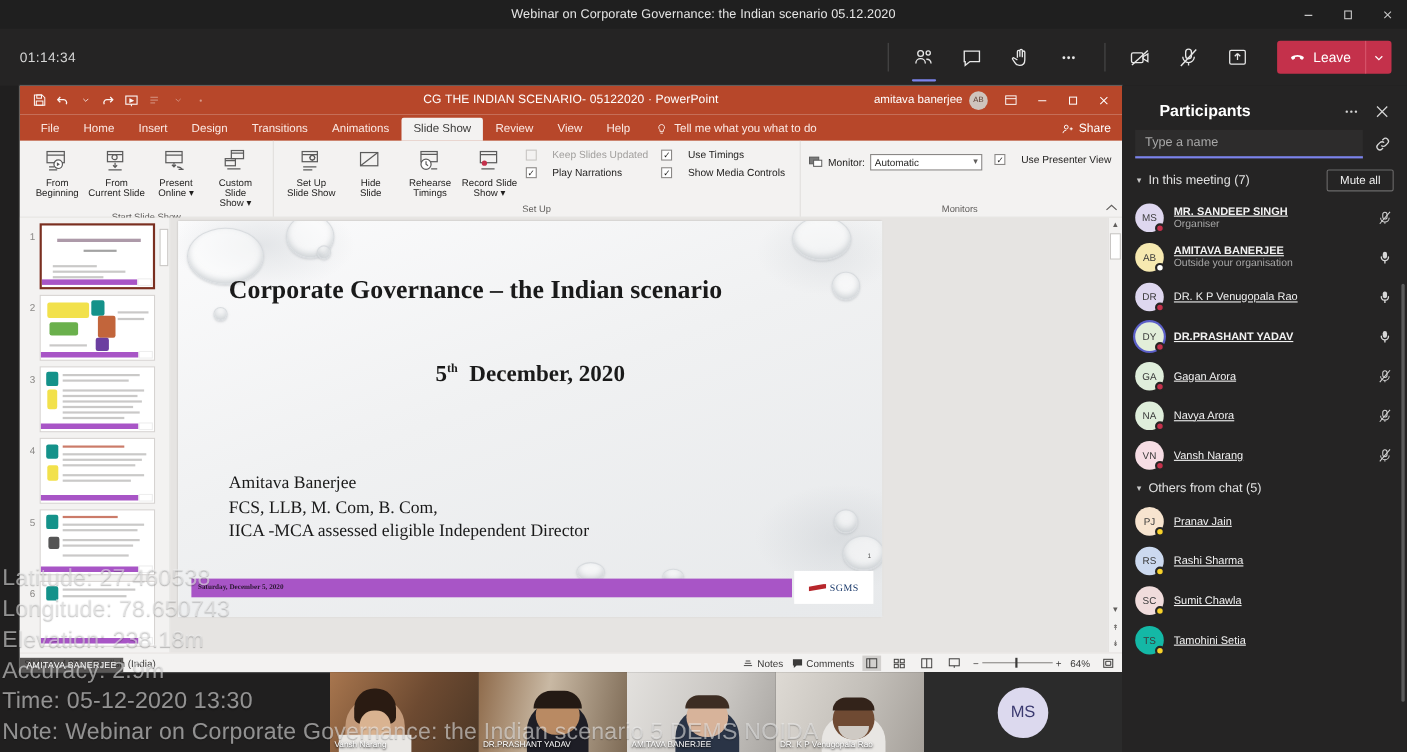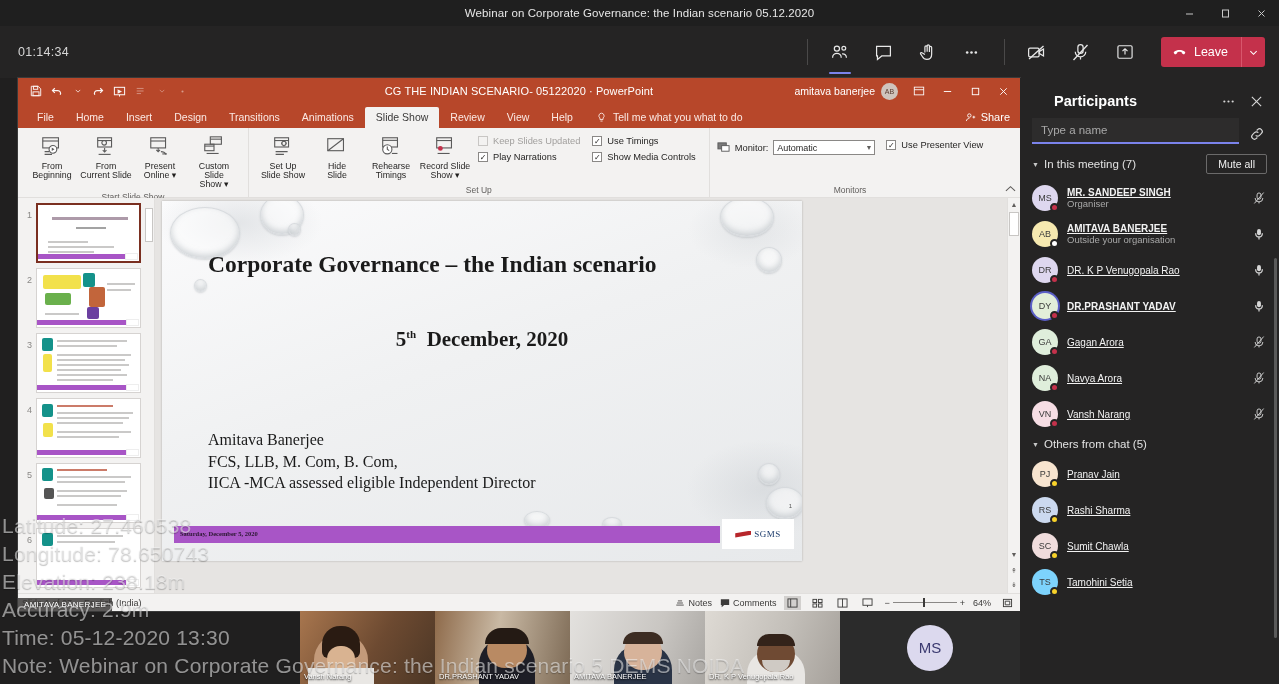--- a/index.html
+++ b/index.html
@@ -68,21 +68,21 @@
   .rgroup{ display:flex; flex-direction:column; align-items:center;
         padding:2px 3px 0; position:relative; }
   .rgroup + .rgroup{ border-left:1px solid #e1dfdd; }
   .rg-items{ display:flex; align-items:flex-start; flex:1; padding:2px 4px 0; }
   .rg-label{ font-size:8.5px; color:#605e5c; text-align:center; padding-bottom:2px; }
   .bigbtn{ width:54px; display:flex; flex-direction:column; align-items:center; gap:2px;
         cursor:pointer; padding:2px 1px; }
   .bigbtn .ic{ height:26px; display:flex; align-items:center; justify-content:center; }
   .bigbtn .lb{ font-size:8.8px; color:#201f1e; line-height:1.05; text-align:center; }
   .chkcol{ display:flex; flex-direction:column; justify-content:center; gap:6px; padding:4px 6px 0; }
-  .chkrow{ display:flex; align-items:center; gap:5px; font-size:9.3px; color:#201f1e; cursor:pointer;}
+  .chkrow{ display:flex; align-items:center; gap:14px; font-size:9.3px; color:#201f1e; cursor:pointer;}
   .chkrow.dis{ color:#a19f9d; }
   .cbox{ width:10px; height:10px; border:1px solid #8a8886; background:#fff; display:flex;
         align-items:center; justify-content:center; font-size:8px; color:#201f1e; }
   .cbox.dis{ border-color:#c8c6c4; background:#f3f2f1; }
   .monrow{ display:flex; align-items:center; gap:5px; font-size:9.3px; color:#201f1e; }
   .mon-select{ width:102px; height:15px; background:#fff; border:1px solid #8a8886;
         display:flex; align-items:center; justify-content:space-between; font-size:9px;
         padding:0 2px 0 3px; cursor:pointer; }
   .collapse{ position:absolute; right:4px; bottom:2px; color:#605e5c; font-size:9px; cursor:pointer;}
 
@@ -157,21 +157,21 @@
         color:#fff; font-size:8px; padding:2px 6px; letter-spacing:.3px; }
 
   
   #pane{ position:absolute; right:0; top:78px; width:259px; height:606px; background:#252424;
         overflow:hidden; }
   .pane-head{ display:flex; align-items:center; padding:14px 14px 8px; }
   .pane-title{ color:#fff; font-size:14.5px; font-weight:bold;margin-left:20px; }
   .pane-acts{ margin-left:auto; display:flex; align-items:center; gap:10px; color:#d6d6d6; }
   .pane-act{ cursor:pointer; display:flex; align-items:center; justify-content:center;
         width:18px; height:18px; font-size:13px; }
-  .search-row{ display:flex; align-items:flex-end; padding:0 12px; gap:8px; }
+  .search-row{ display:flex; align-items:center; padding:0 12px; gap:8px; }
   .search-box{ flex:1; background:#2d2c2c; border:none; border-bottom:2px solid #7b83eb;
         height:26px; color:#c8c8c8; font-size:11.5px; padding:0 9px;
         font-family:"Liberation Sans",sans-serif; }
   .search-box::placeholder{ color:#a8a8a8; }
   .invite-ic{ width:20px; height:20px; color:#d6d6d6; display:flex; align-items:center;
         justify-content:center; cursor:pointer; }
 
   .sec-row{ display:flex; align-items:center; padding:10px 12px 6px; }
   .sec-chev{ color:#c8c8c8; font-size:7px; width:12px; cursor:pointer; }
   .sec-label{ color:#e1e1e1; font-size:11.5px; }
@@ -974,21 +974,21 @@
     <div class="prow">
       <span class="pav" style="background:#f0dcdc">
         <span>SC</span>
         <i class="pres away"></i>
       </span>
       <span class="pinfo">
         <span class="pname" style="display:block">Sumit Chawla</span>
       </span>
     </div>
     <div class="prow">
-      <span class="pav" style="background:#7dd3fc">
+      <span class="pav" style="background:#14b8a6">
         <span>TS</span>
         <i class="pres away"></i>
       </span>
       <span class="pinfo">
         <span class="pname" style="display:block">Tamohini Setia</span>
       </span>
     </div>
 
     <div class="pane-sb"></div>
   </div>

